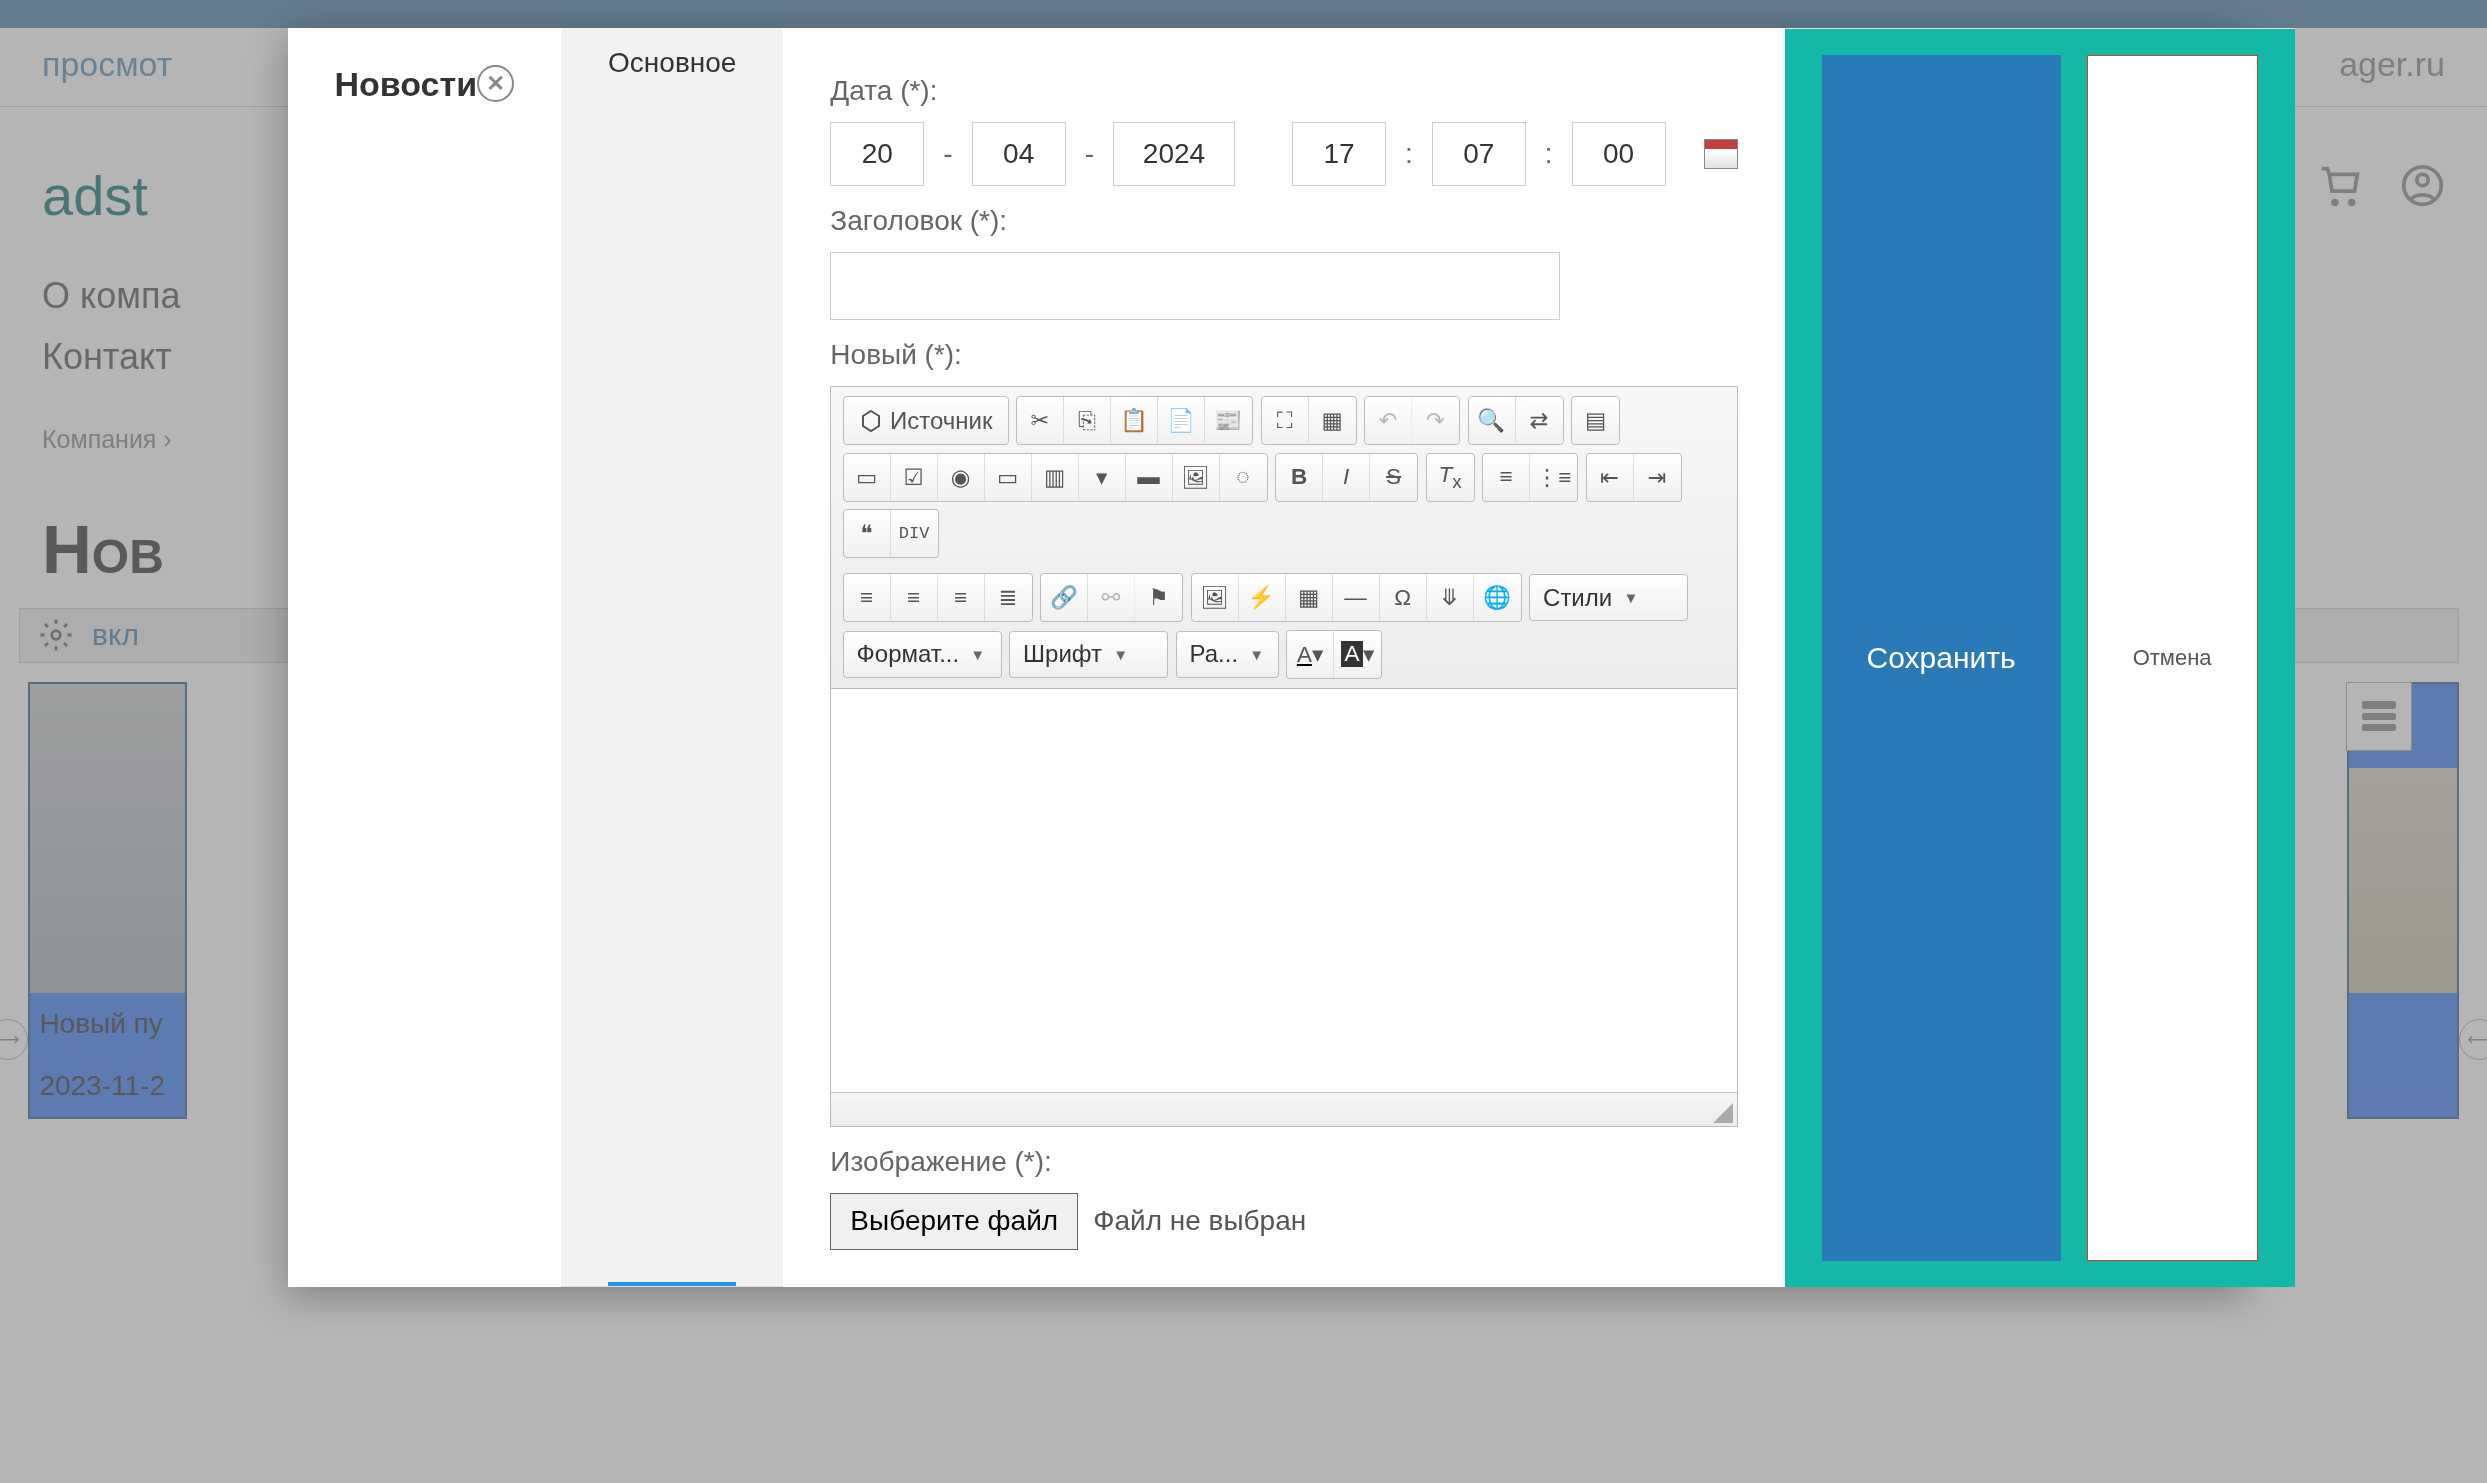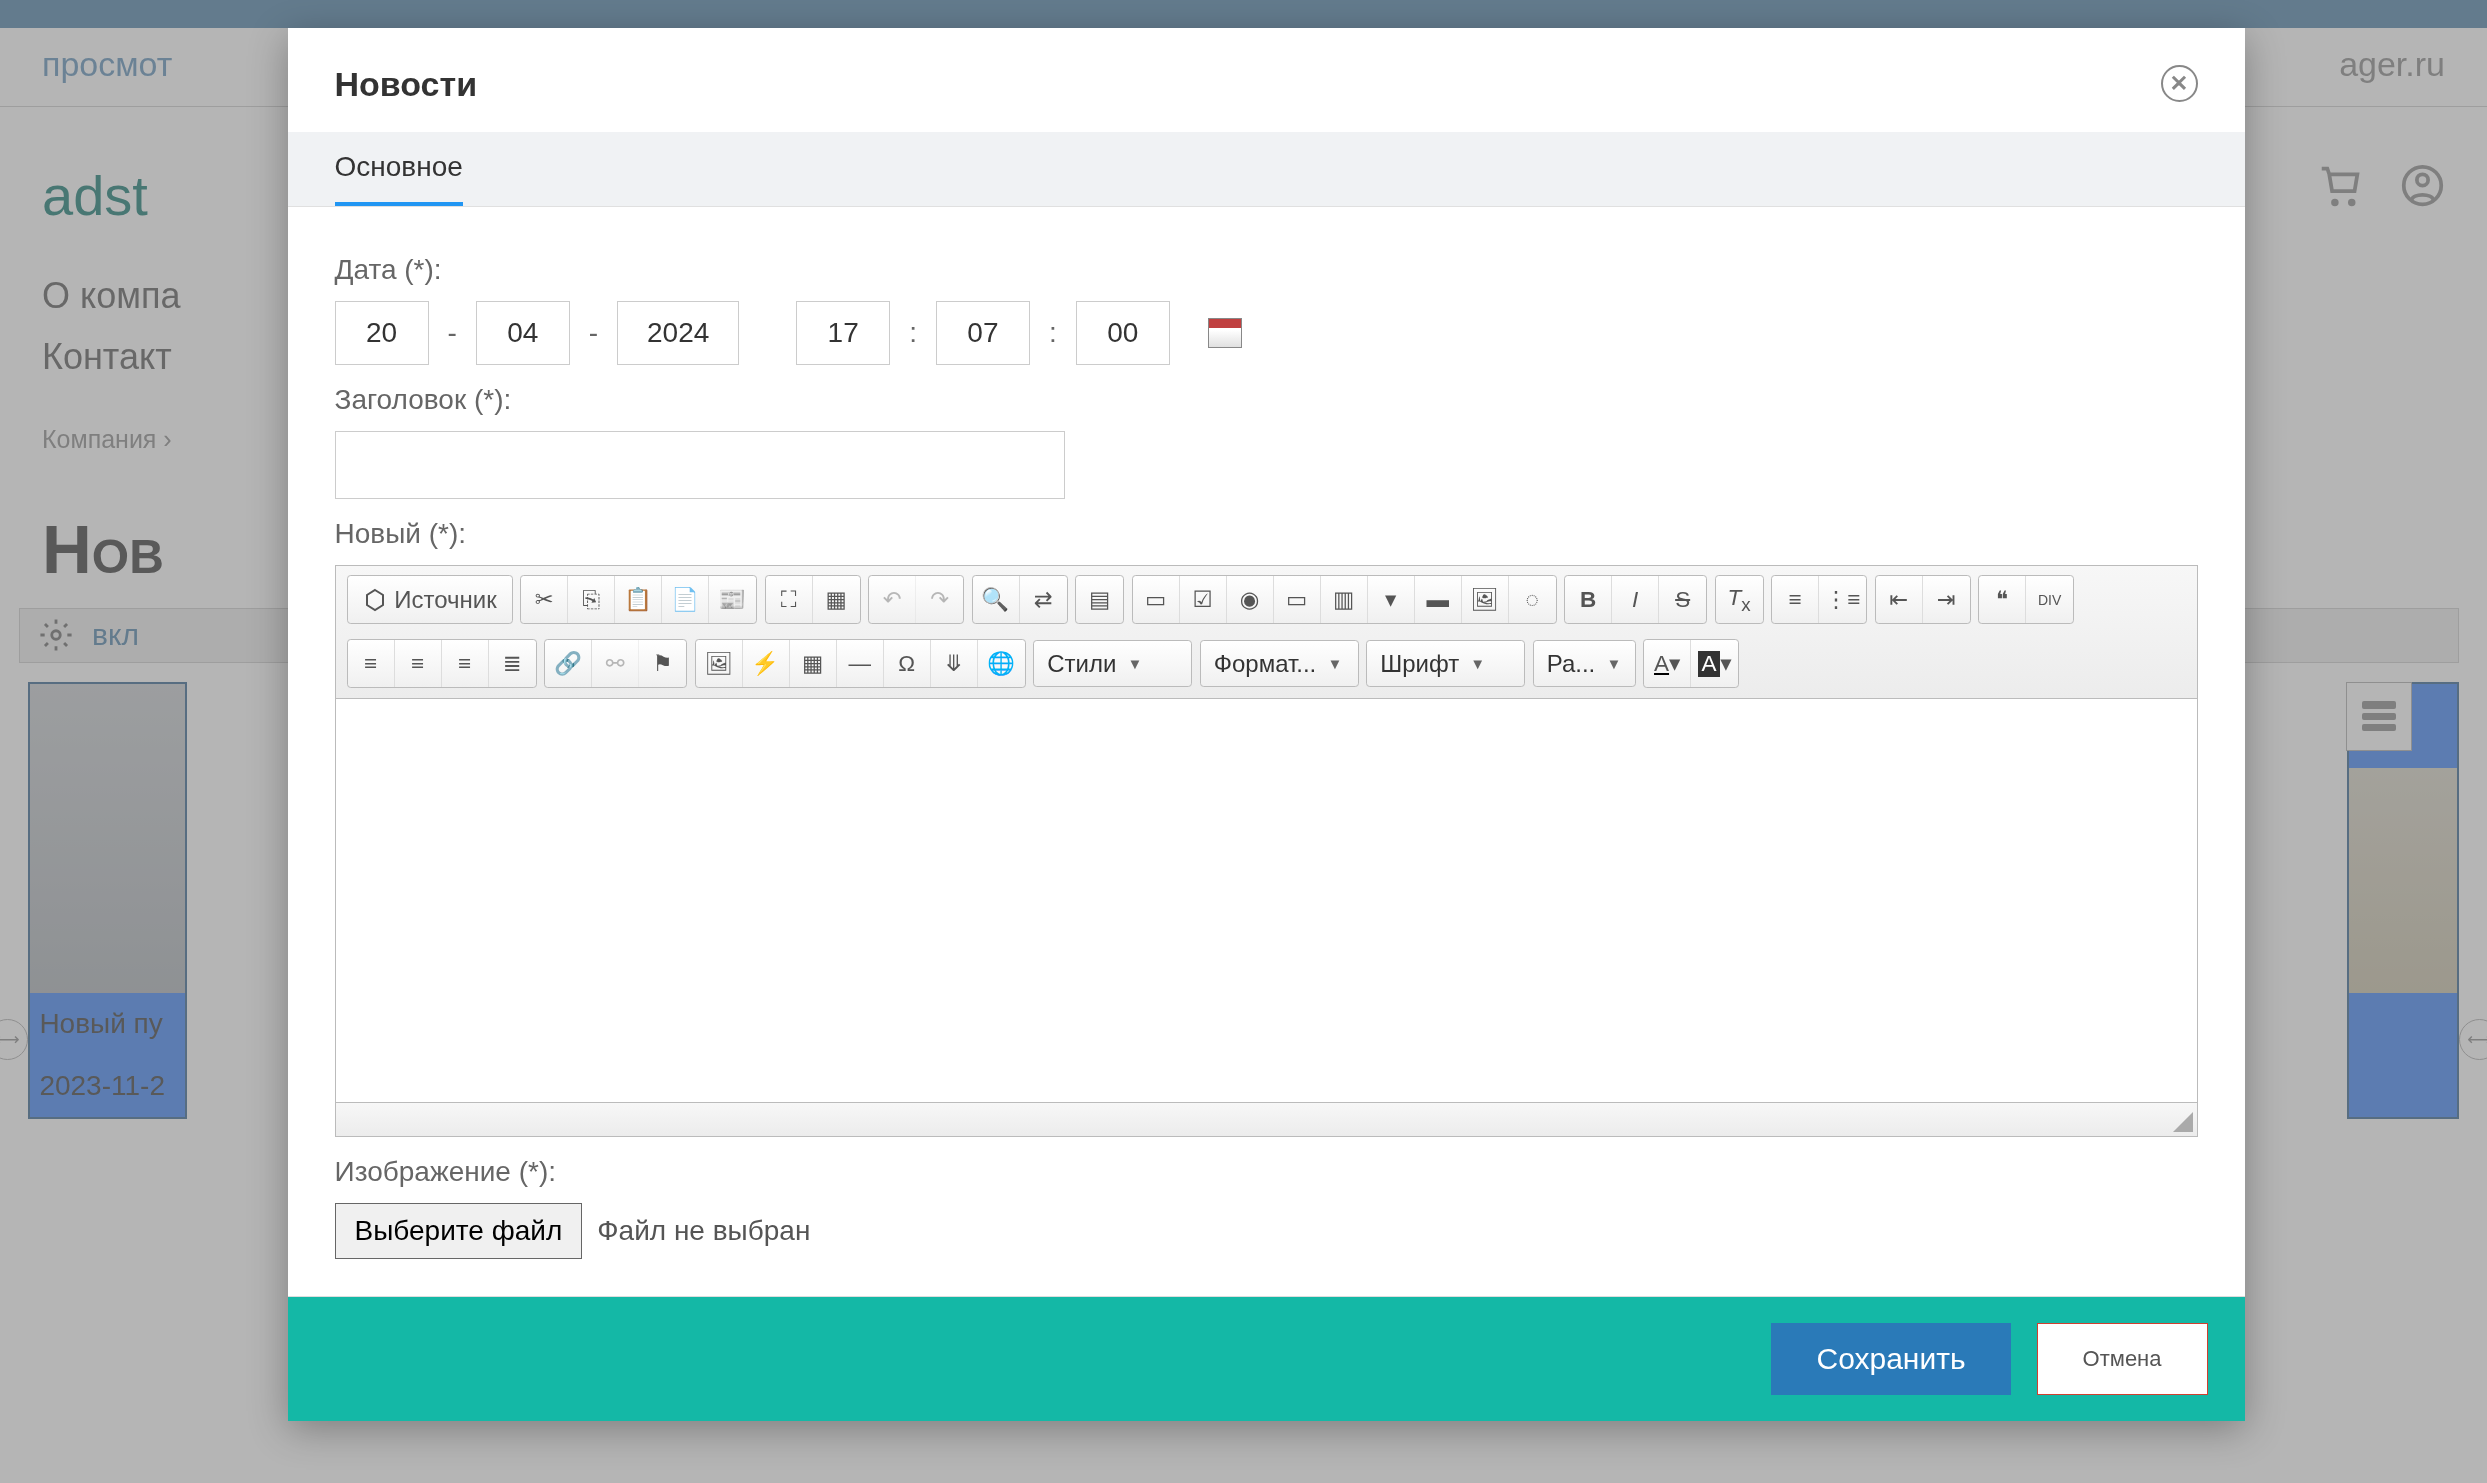--- a/index.html
+++ b/index.html
@@ -65,21 +65,21 @@
   display: flex;
   justify-content: center;
   align-items: flex-start;
 }
 .modal {
   background: #fff;
   width: 1957px;
   margin-top: 28px;
   box-shadow: 0 9.4px 37px rgba(0,0,0,0.3);
   display: flex;
-  flex-direction: column;
+  flex-direction: row;
   margin-left: 45px;
 }
 .modal-header {
   padding: 37px 47px 28px;
   display: flex;
   justify-content: space-between;
   align-items: flex-start;
 }
 .modal-title { font-size: 34px; font-weight: 700; color: #333; }
 .modal-close {
@@ -463,21 +463,21 @@
               </div>
             <div class="cke-btn">
                 <span>⇥</span>
               </div>
           </div>
           <div class="cke-group">
             <div class="cke-btn">
                 <span>❝</span>
               </div>
             <div class="cke-btn">
-                <span style="font-size:14px;">DIV</span>
+                <span style="font-size:17px;font-family:Liberation Mono, monospace;">DIV</span>
               </div>
           </div>
 
           <div style="flex-basis:100%; height:0;"></div>
           <div class="cke-group">
             <div class="cke-btn">
                 <span>≡</span>
               </div>
             <div class="cke-btn">
                 <span>≡</span>

